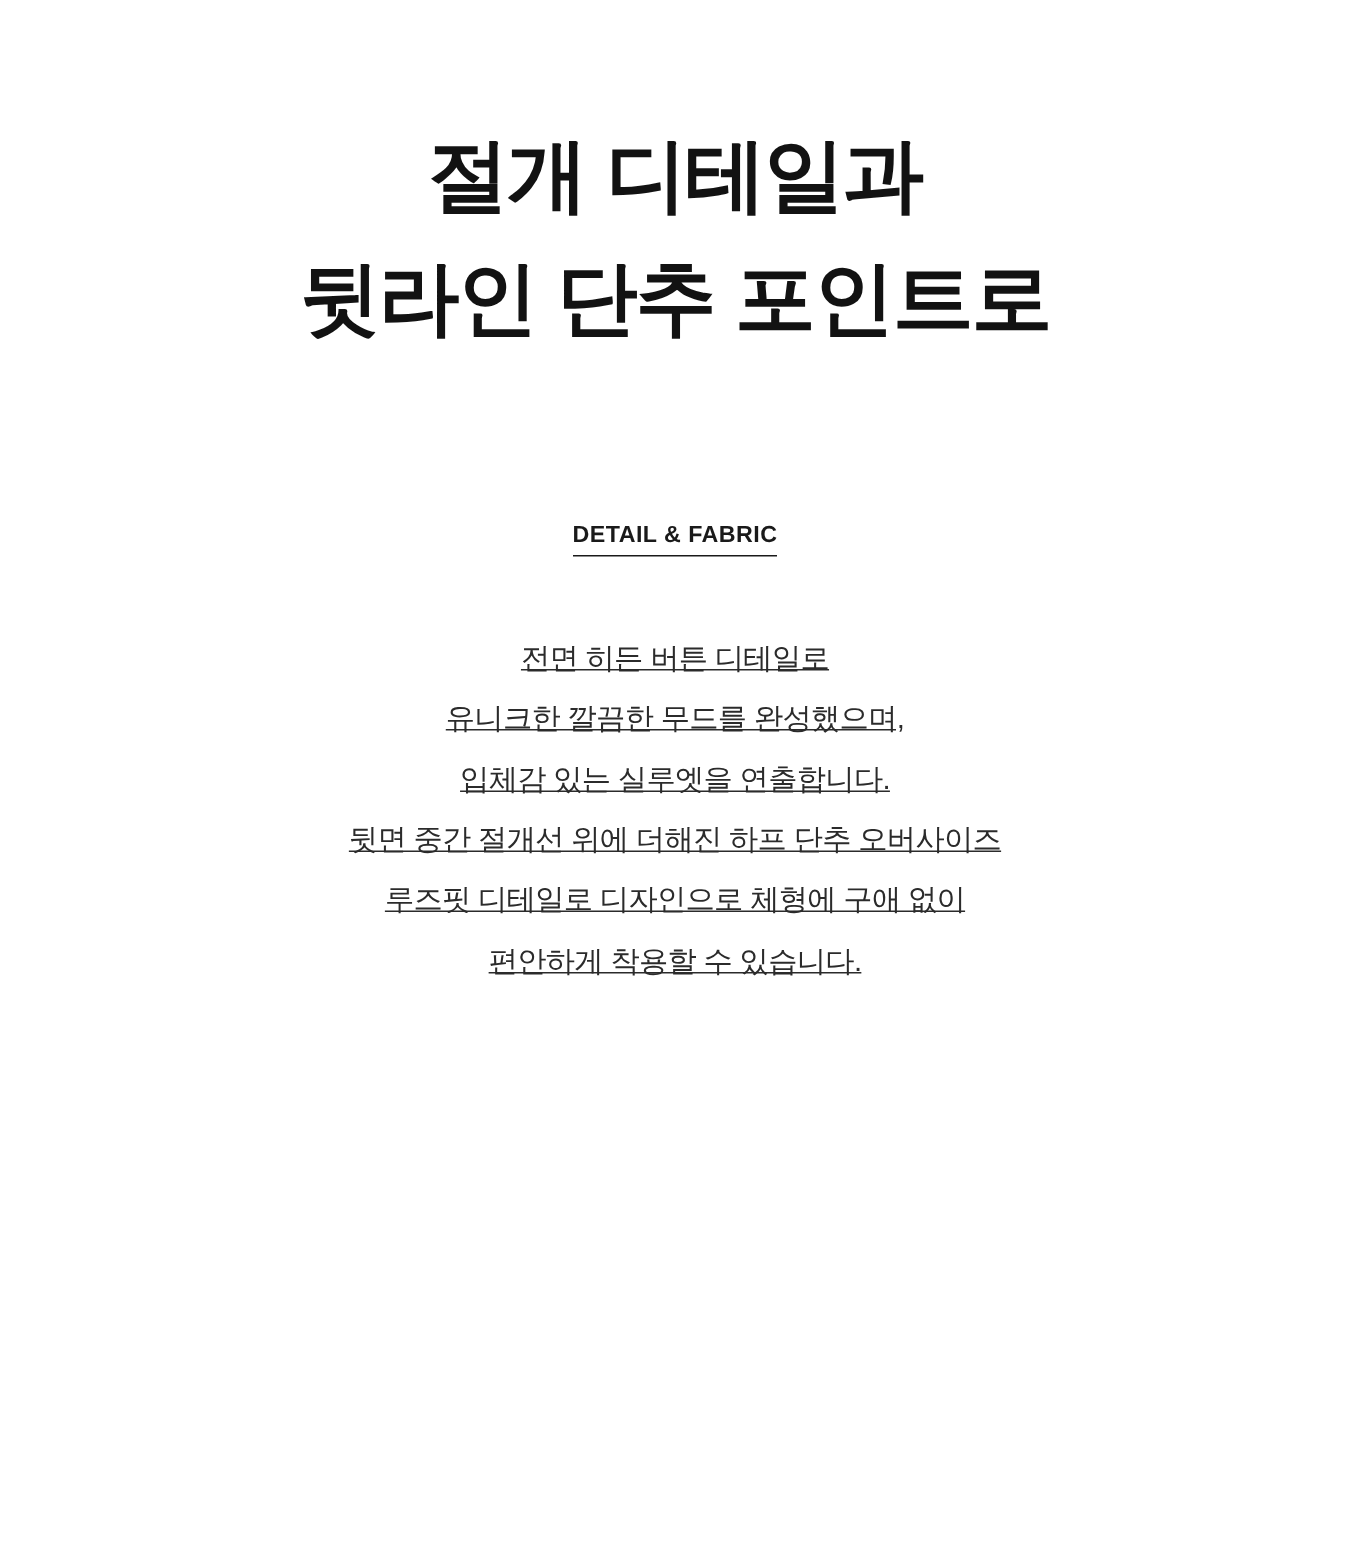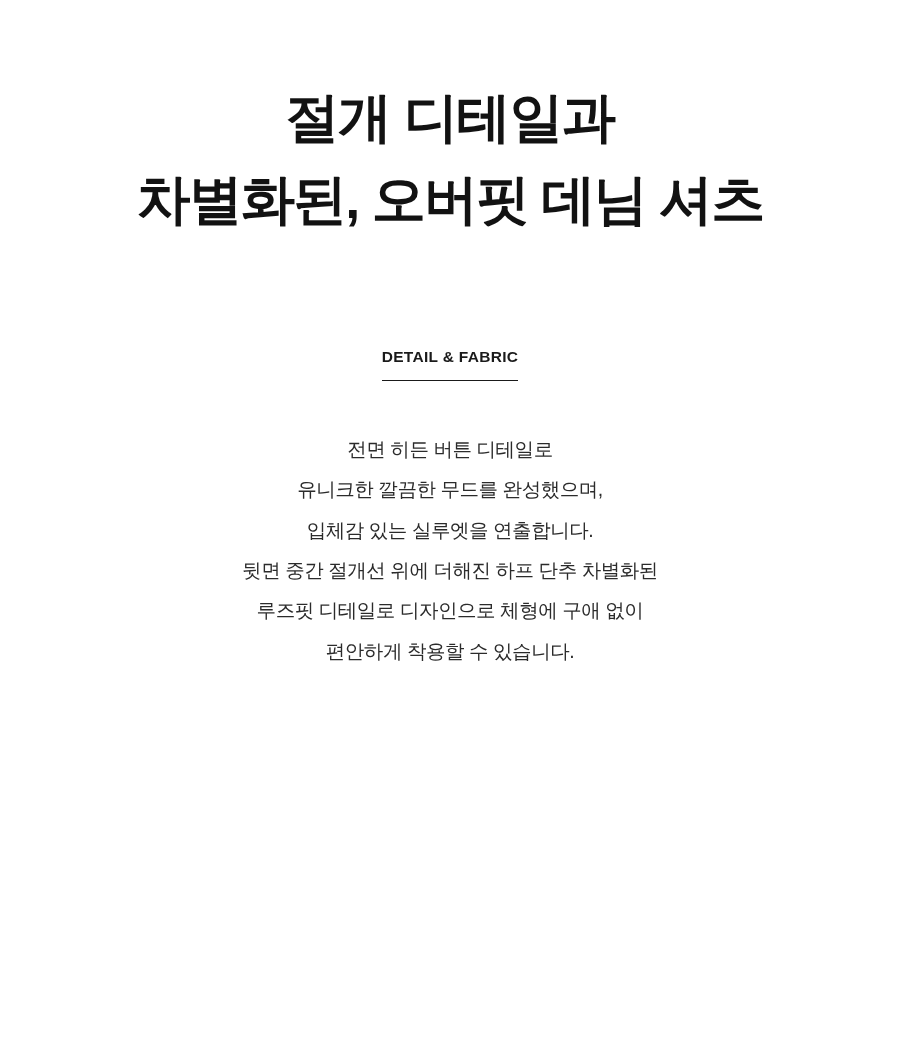--- a/index.html
+++ b/index.html
@@ -41,52 +41,53 @@
     letter-spacing: -1.8px;
   }
   .section-label {
     margin-top: 72px;
     font-size: 15.5px;
     font-weight: 700;
     letter-spacing: 0.3px;
     color: #1a1a1a;
     text-align: center;
     border-bottom: 1.6px solid #1a1a1a;
-    padding-bottom: 13px;
+    padding-bottom: 3px;
     line-height: 1.2;
   }
   .body-copy {
     margin-top: 48px;
     text-align: center;
     font-size: 19.5px;
     line-height: 2.07;
     color: #2b2b2b;
     font-weight: 400;
     letter-spacing: -0.45px;
     width: 900px;
   }
   .body-copy .line {
     display: block;
     white-space: nowrap;
+    text-decoration: underline;
   }
 </style>
 </head>
 <body>
 
 <div class="page">
 
   <h1 class="headline">
     <span class="line line-1">절개 디테일과</span>
-    <span class="line line-3">차별화된, 오버핏 데님 셔츠</span>
+    <span class="line line-2">뒷라인 단추 포인트로</span>
   </h1>
 
   <div class="section-label">DETAIL &amp; FABRIC</div>
 
   <div class="body-copy">
     <span class="line">전면 히든 버튼 디테일로</span>
     <span class="line">유니크한 깔끔한 무드를 완성했으며,</span>
     <span class="line">입체감 있는 실루엣을 연출합니다.</span>
-    <span class="line">뒷면 중간 절개선 위에 더해진 하프 단추 차별화된</span>
+    <span class="line">뒷면 중간 절개선 위에 더해진 하프 단추 오버사이즈</span>
     <span class="line">루즈핏 디테일로 디자인으로 체형에 구애 없이</span>
     <span class="line">편안하게 착용할 수 있습니다.</span>
   </div>
 
 </div>
 
 </body></html>

